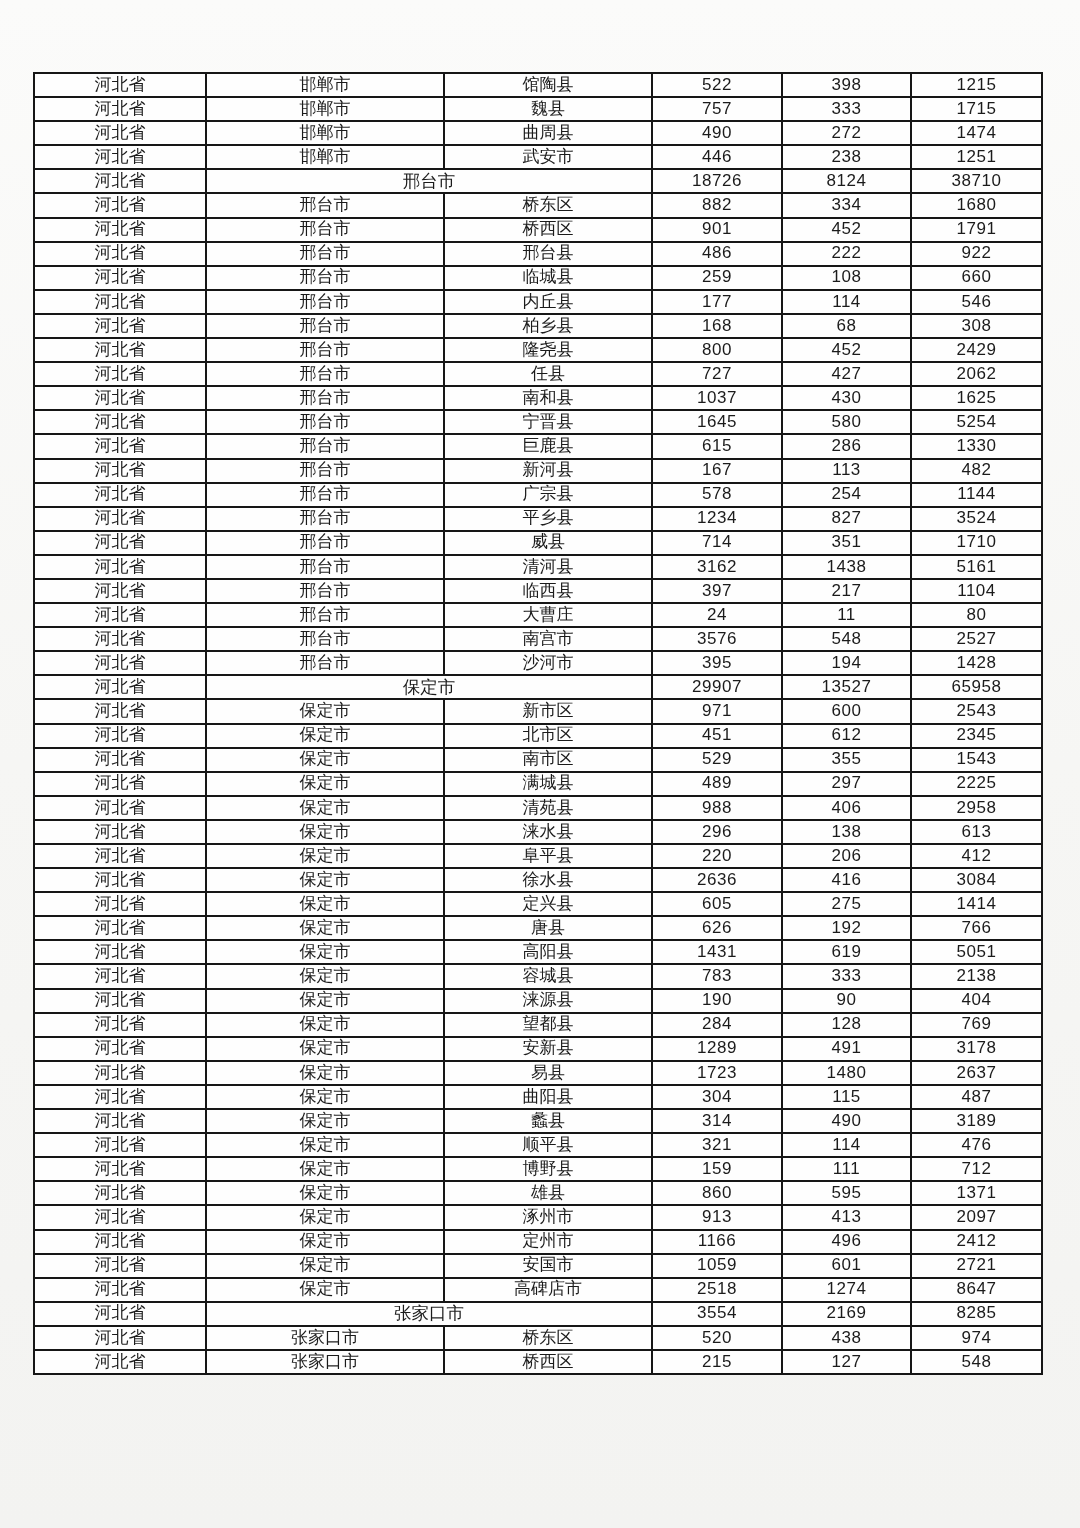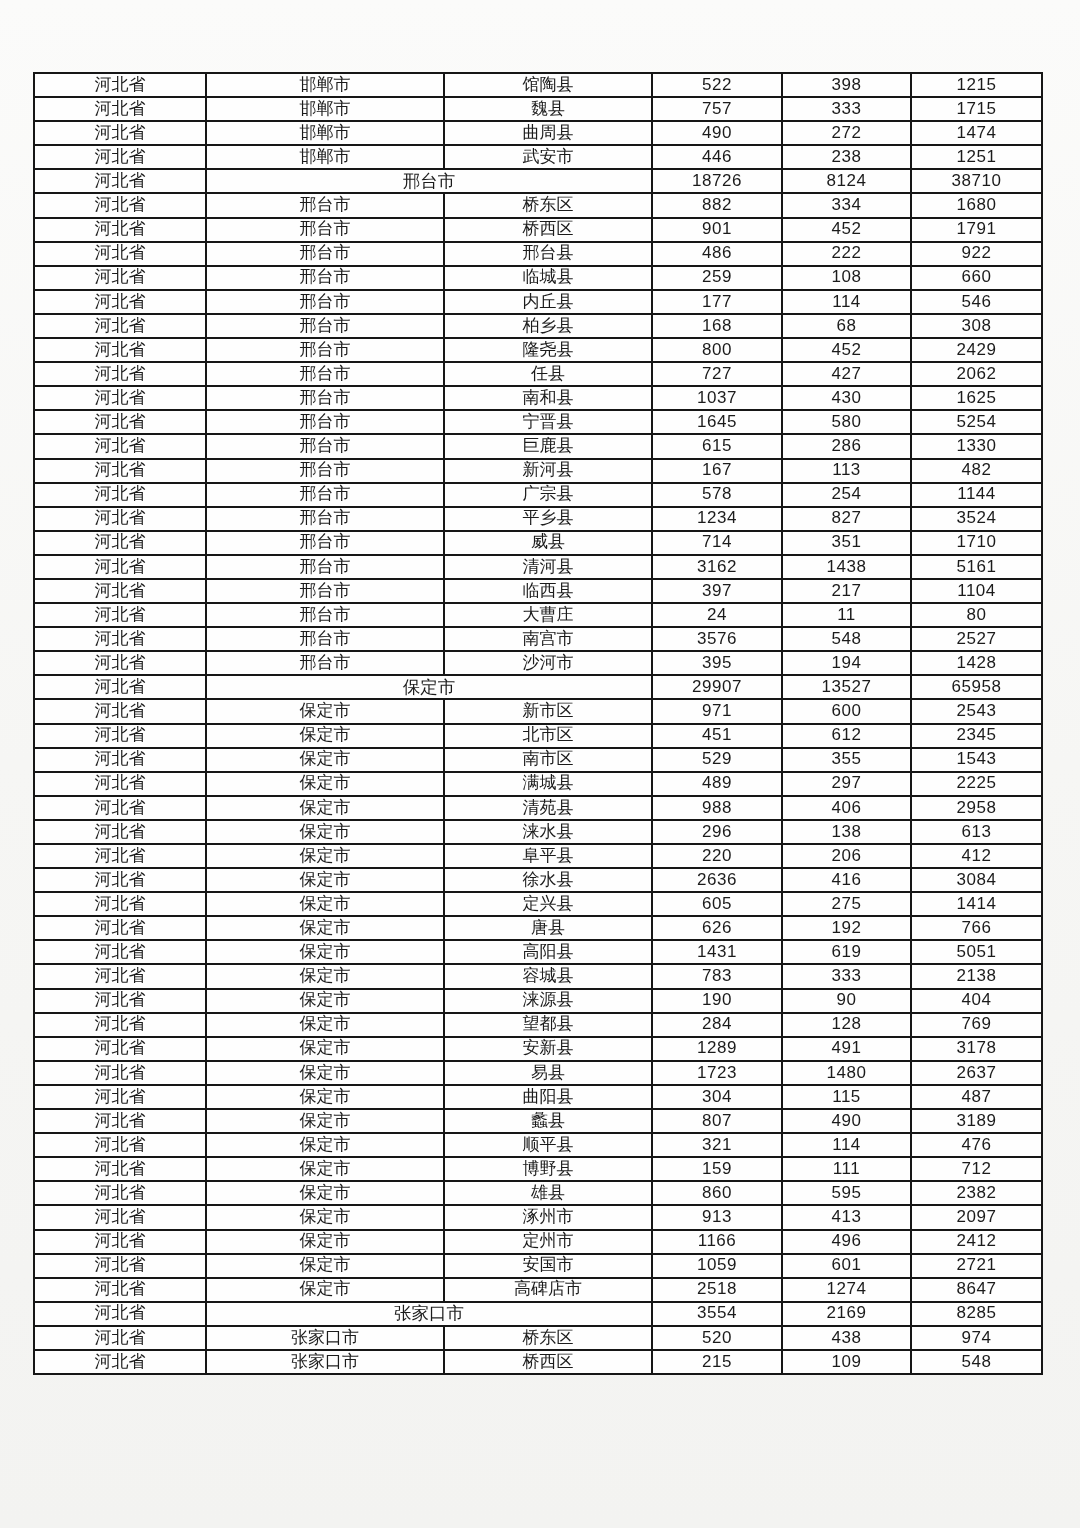--- a/index.html
+++ b/index.html
@@ -399,21 +399,21 @@
           <td>保定市</td>
           <td>曲阳县</td>
           <td class="num">304</td>
           <td class="num">115</td>
           <td class="num">487</td>
         </tr>
         <tr>
           <td>河北省</td>
           <td>保定市</td>
           <td>蠡县</td>
-          <td class="num">807</td>
+          <td class="num">314</td>
           <td class="num">490</td>
           <td class="num">3189</td>
         </tr>
         <tr>
           <td>河北省</td>
           <td>保定市</td>
           <td>顺平县</td>
           <td class="num">321</td>
           <td class="num">114</td>
           <td class="num">476</td>
@@ -425,21 +425,21 @@
           <td class="num">159</td>
           <td class="num">111</td>
           <td class="num">712</td>
         </tr>
         <tr>
           <td>河北省</td>
           <td>保定市</td>
           <td>雄县</td>
           <td class="num">860</td>
           <td class="num">595</td>
-          <td class="num">2382</td>
+          <td class="num">1371</td>
         </tr>
         <tr>
           <td>河北省</td>
           <td>保定市</td>
           <td>涿州市</td>
           <td class="num">913</td>
           <td class="num">413</td>
           <td class="num">2097</td>
         </tr>
         <tr>
@@ -479,18 +479,18 @@
           <td>桥东区</td>
           <td class="num">520</td>
           <td class="num">438</td>
           <td class="num">974</td>
         </tr>
         <tr>
           <td>河北省</td>
           <td>张家口市</td>
           <td>桥西区</td>
           <td class="num">215</td>
-          <td class="num">109</td>
+          <td class="num">127</td>
           <td class="num">548</td>
         </tr>
       </tbody>
   </table>
 </div>
 
 </body></html>

